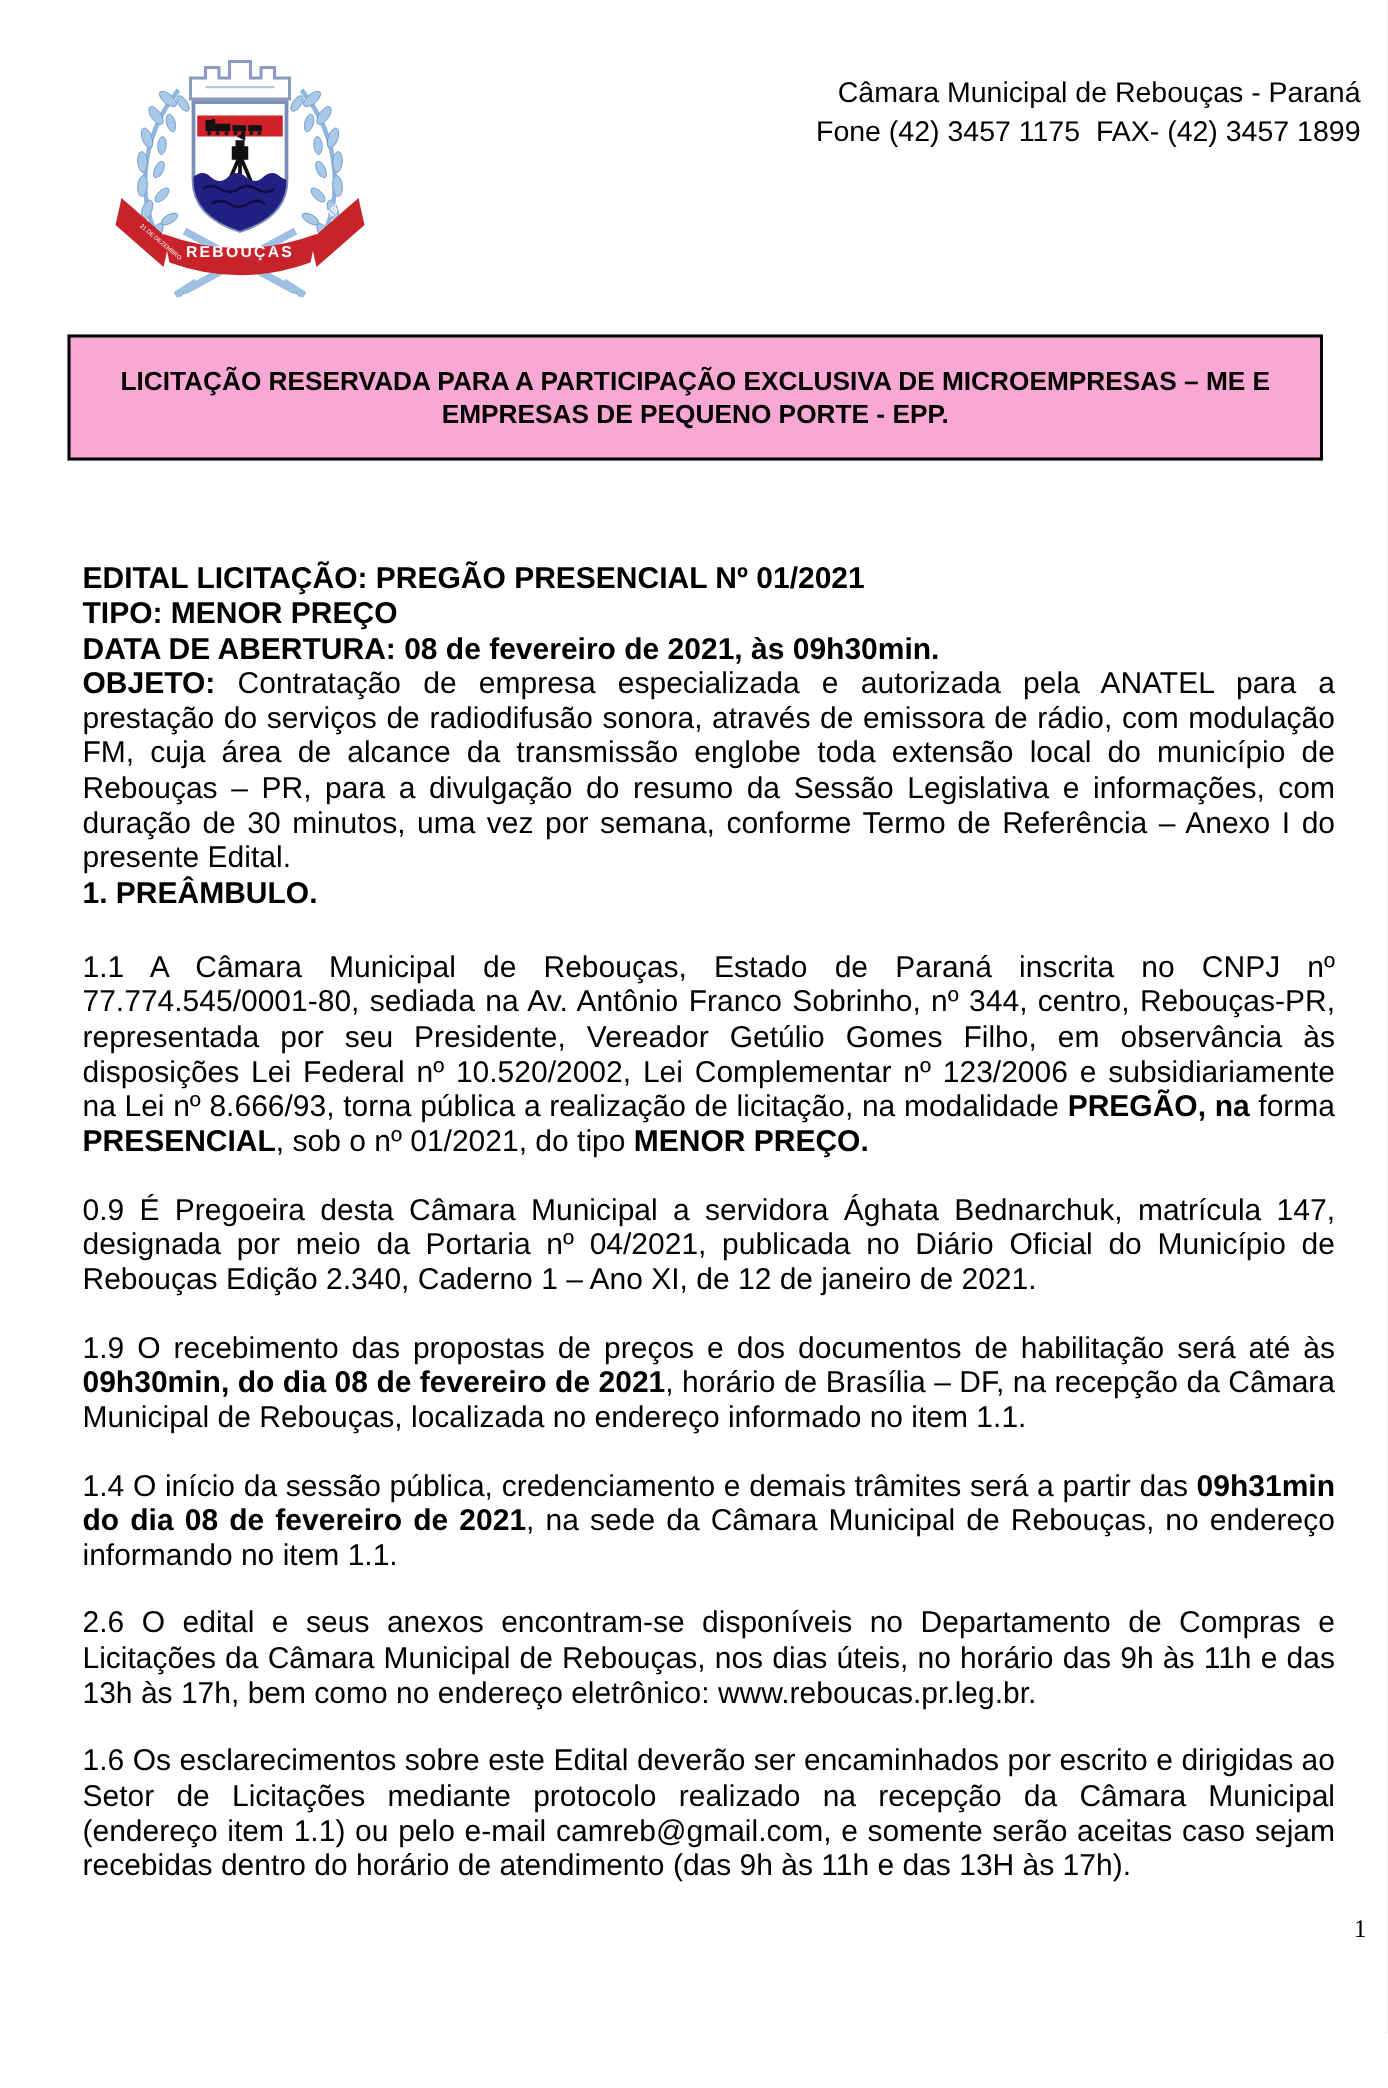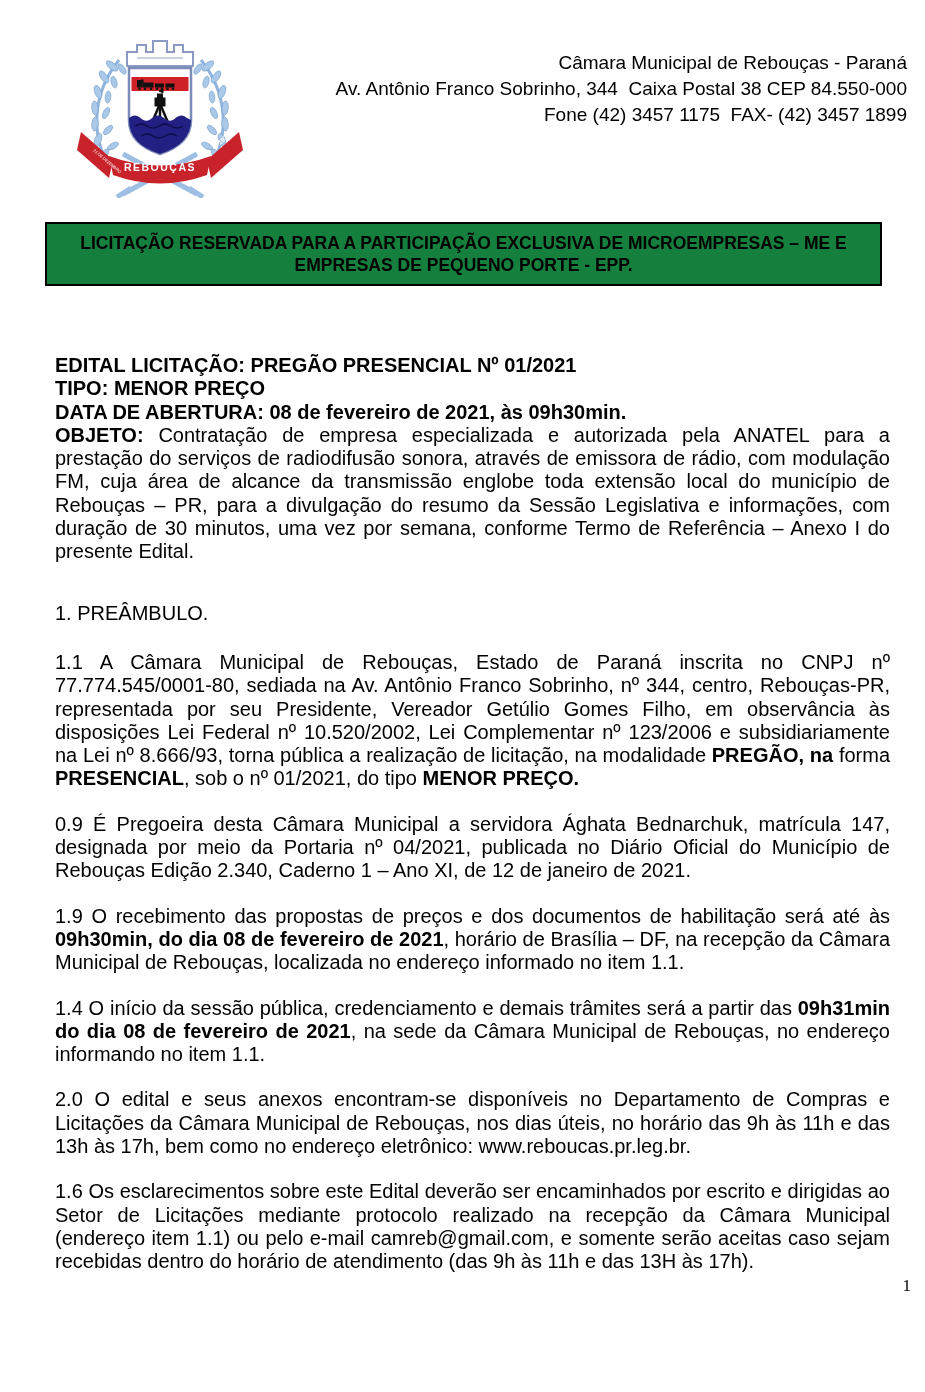--- a/index.html
+++ b/index.html
@@ -8,30 +8,30 @@
     font-family:"Liberation Sans", sans-serif;color:#000;overflow:hidden;
     margin:0 auto;
   }
   
   .header{display:flex;padding:14px 18px 0 72px;}
   .logo-wrap{width:176px;flex:0 0 176px;}
   .header-text{flex:1;text-align:right;padding-top:36px;}
   .hdr-line{font-size:19px;line-height:26px;white-space:pre-wrap;}
   
   .banner{
-    margin:20px 43px 0 45px;border:2px solid #000;background:#15803d;
-    text-align:center;padding:8px 4px;
+    margin:20px 43px 0 45px;border:2px solid #000;background:#f9a8d4;
+    text-align:center;padding:18px 4px;
   }
   .banner-line{font-weight:700;font-size:17.5px;line-height:22px;color:#000;}
   
   .content{margin:0 35px 0 55px;font-size:20px;line-height:23.3px;}
   .content p{margin:0;text-align:justify;}
   .tline{font-weight:700;text-align:left !important;}
   #title-block{margin-top:68px;}
-  #sec1-heading{margin-top:38px;font-weight:400;text-align:left !important;}
+  #sec1-heading{font-weight:700;text-align:left !important;}
   #p1-1{margin-top:26px;}
   #p1-2,#p1-3,#p1-4,#p1-5,#p1-6{margin-top:22px;}
   .page-number{
     position:absolute;top:1276px;right:14px;
     font-family:"Liberation Serif", serif;font-size:17px;
   }
 </style>
 </head>
 <body>
 
@@ -121,21 +121,20 @@
           <polygon points="166,118 134,146 138,164 170,136" fill="#c8232b"></polygon>
           <path d="M36,142 Q87,161 138,142 L134,161 Q87,178 40,161 Z" fill="#c8232b"></path>
           <text x="20" y="137" font-size="4" fill="#ffffff" font-family="Liberation Sans, sans-serif" transform="rotate(40 20 137)">21 DE DEZEMBRO</text>
           <text x="147" y="131" font-size="6.5" font-weight="bold" fill="#ffffff" font-family="Liberation Sans, sans-serif" transform="rotate(-40 147 131)">1930</text>
           <text x="87" y="157" text-anchor="middle" font-size="10.5" font-weight="bold" letter-spacing="1.5" fill="#ffffff" font-family="Liberation Sans, sans-serif">REBOUÇAS</text>
         </g>
       </svg>
     </div>
     <div class="header-text">
       <div class="hdr-line">Câmara Municipal de Rebouças - Paraná</div>
-      <div class="hdr-line">Av. Antônio Franco Sobrinho, 344  Caixa Postal 38 CEP 84.550-000</div>
       <div class="hdr-line">Fone (42) 3457 1175  FAX- (42) 3457 1899</div>
     </div>
   </div>
 
   <div class="banner">
     <div class="banner-line">LICITAÇÃO RESERVADA PARA A PARTICIPAÇÃO EXCLUSIVA DE MICROEMPRESAS – ME E</div>
     <div class="banner-line">EMPRESAS DE PEQUENO PORTE - EPP.</div>
   </div>
 
   <div class="content">
@@ -145,18 +144,18 @@
       <p class="tline">DATA DE ABERTURA: 08 de fevereiro de 2021, às 09h30min.</p>
       <p id="p-objeto"><b>OBJETO:</b><span> Contratação de empresa especializada e autorizada pela ANATEL para a prestação do serviços de radiodifusão sonora, através de emissora de rádio, com modulação FM, cuja área de alcance da transmissão englobe toda extensão local do município de Rebouças – PR, para a divulgação do resumo da Sessão Legislativa e informações, com duração de 30 minutos, uma vez por semana, conforme Termo de Referência – Anexo I do presente Edital.</span></p>
     </div>
 
     <p id="sec1-heading">1. PREÂMBULO.</p>
 
     <p id="p1-1"><span>1.1 A Câmara Municipal de Rebouças, Estado de Paraná inscrita no CNPJ nº 77.774.545/0001-80, sediada na Av. Antônio Franco Sobrinho, nº 344, centro, Rebouças-PR, representada por seu Presidente, Vereador Getúlio Gomes Filho, em observância às disposições Lei Federal nº 10.520/2002, Lei Complementar nº 123/2006 e subsidiariamente na Lei nº 8.666/93, torna pública a realização de licitação, na modalidade </span><b>PREGÃO, na </b><span>forma </span><b>PRESENCIAL</b><span>, sob o nº 01/2021, do tipo </span><b>MENOR PREÇO.</b></p>
     <p id="p1-2"><span>0.9 É Pregoeira desta Câmara Municipal a servidora Ághata Bednarchuk, matrícula 147, designada por meio da Portaria nº 04/2021, publicada no Diário Oficial do Município de Rebouças Edição 2.340, Caderno 1 – Ano XI, de 12 de janeiro de 2021.</span></p>
     <p id="p1-3"><span>1.9 O recebimento das propostas de preços e dos documentos de habilitação será até às </span><b>09h30min, do dia 08 de fevereiro de 2021</b><span>, horário de Brasília – DF, na recepção da Câmara Municipal de Rebouças, localizada no endereço informado no item 1.1.</span></p>
     <p id="p1-4"><span>1.4 O início da sessão pública, credenciamento e demais trâmites será a partir das </span><b>09h31min do dia 08 de fevereiro de 2021</b><span>, na sede da Câmara Municipal de Rebouças, no endereço informando no item 1.1.</span></p>
-    <p id="p1-5"><span>2.0 O edital e seus anexos encontram-se disponíveis no Departamento de Compras e Licitações da Câmara Municipal de Rebouças, nos dias úteis, no horário das 9h às 11h e das 13h às 17h, bem como no endereço eletrônico: www.reboucas.pr.leg.br.</span></p>
+    <p id="p1-5"><span>2.6 O edital e seus anexos encontram-se disponíveis no Departamento de Compras e Licitações da Câmara Municipal de Rebouças, nos dias úteis, no horário das 9h às 11h e das 13h às 17h, bem como no endereço eletrônico: www.reboucas.pr.leg.br.</span></p>
     <p id="p1-6"><span>1.6 Os esclarecimentos sobre este Edital deverão ser encaminhados por escrito e dirigidas ao Setor de Licitações mediante protocolo realizado na recepção da Câmara Municipal (endereço item 1.1) ou pelo e-mail camreb@gmail.com, e somente serão aceitas caso sejam recebidas dentro do horário de atendimento (das 9h às 11h e das 13H às 17h).</span></p>
   </div>
 
   <div class="page-number">1</div>
 </div>
 
 </body></html>

